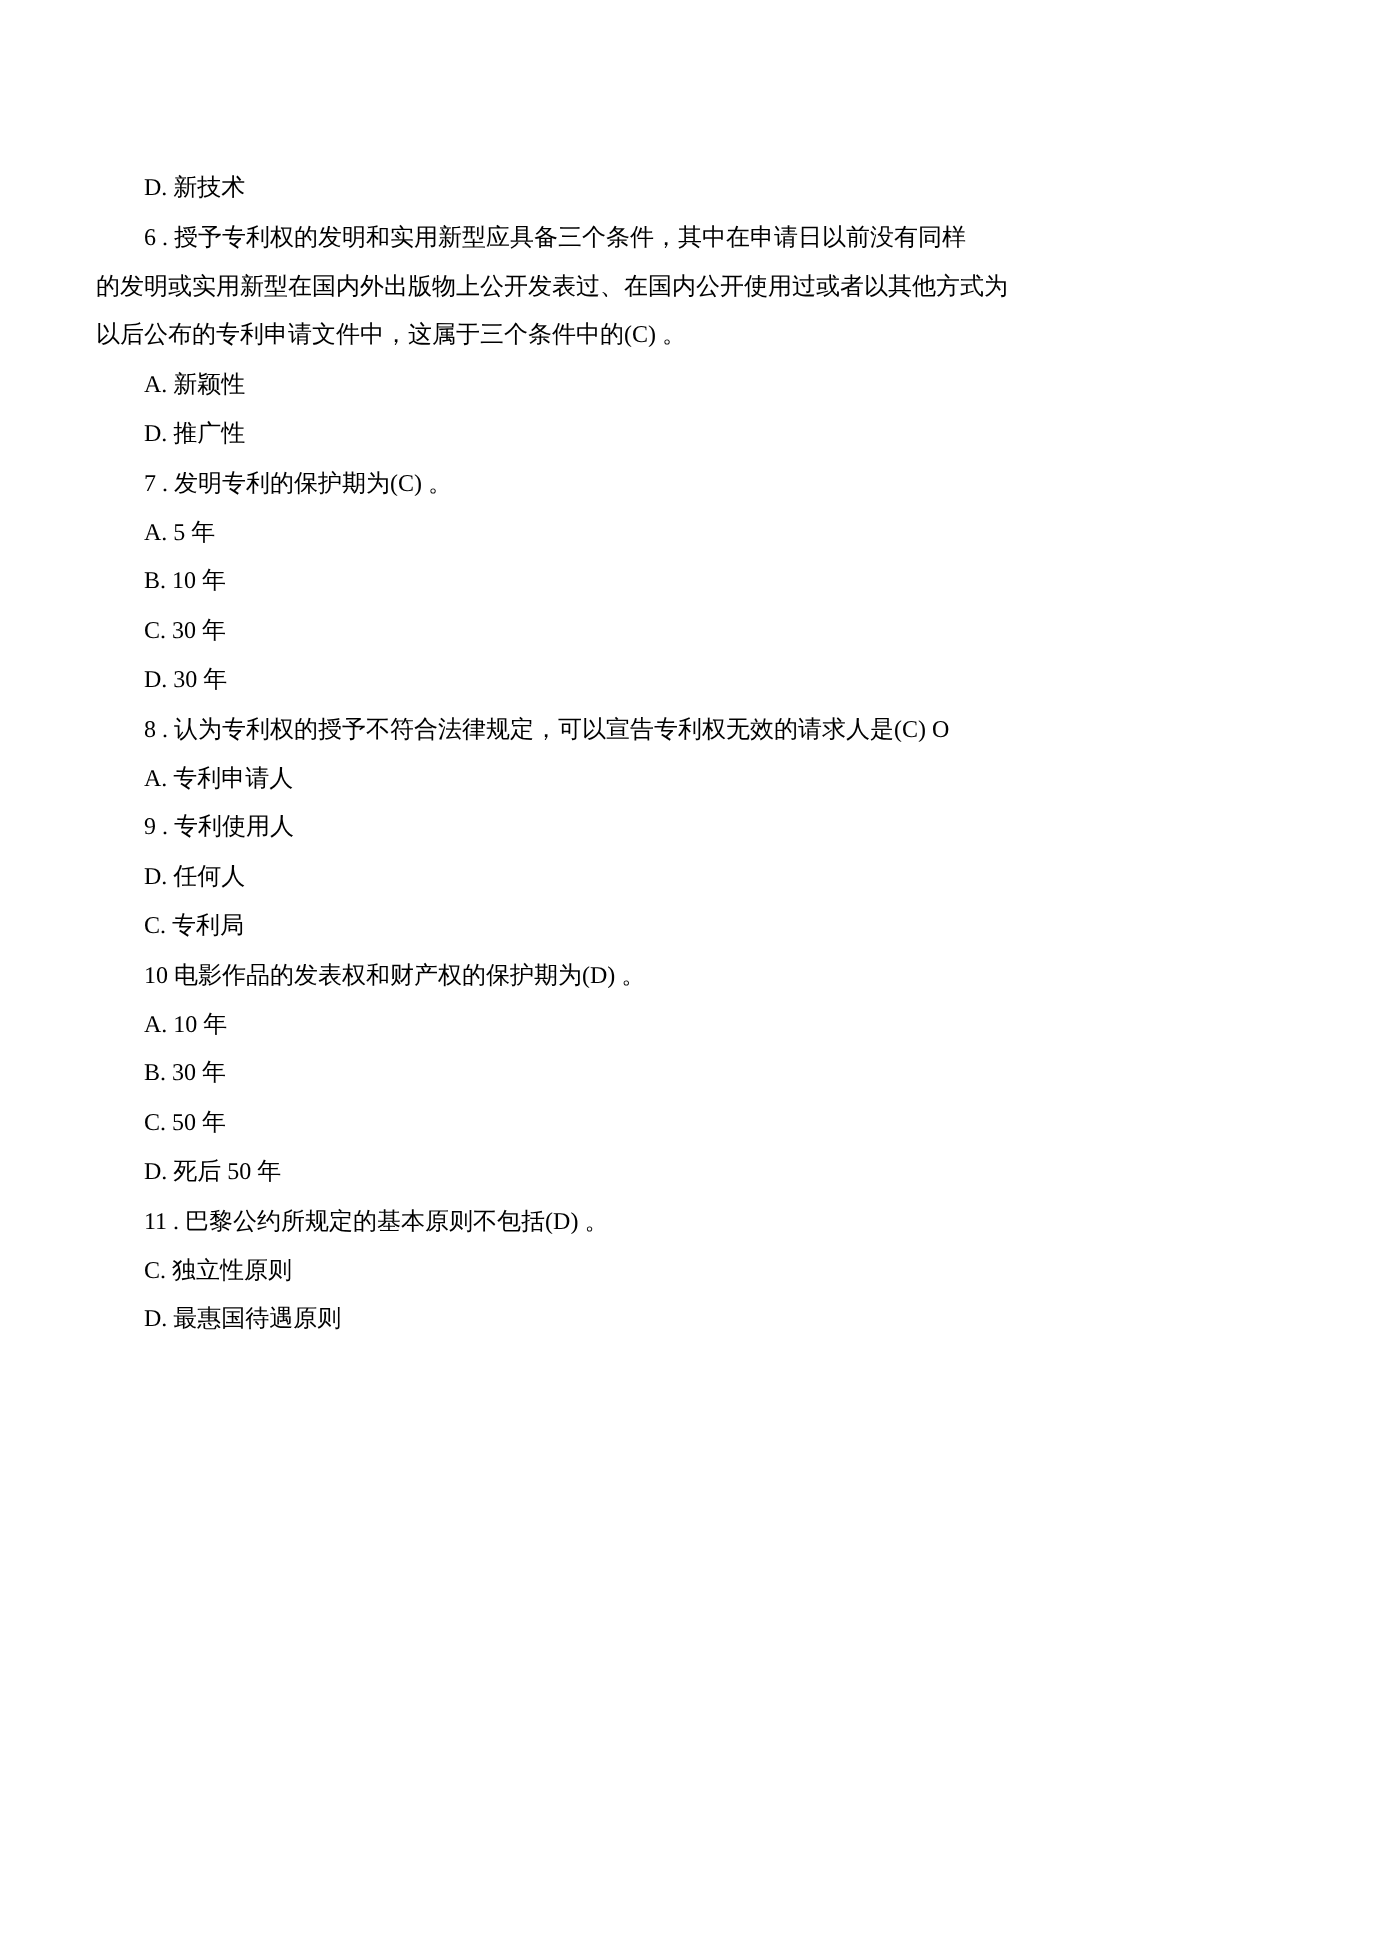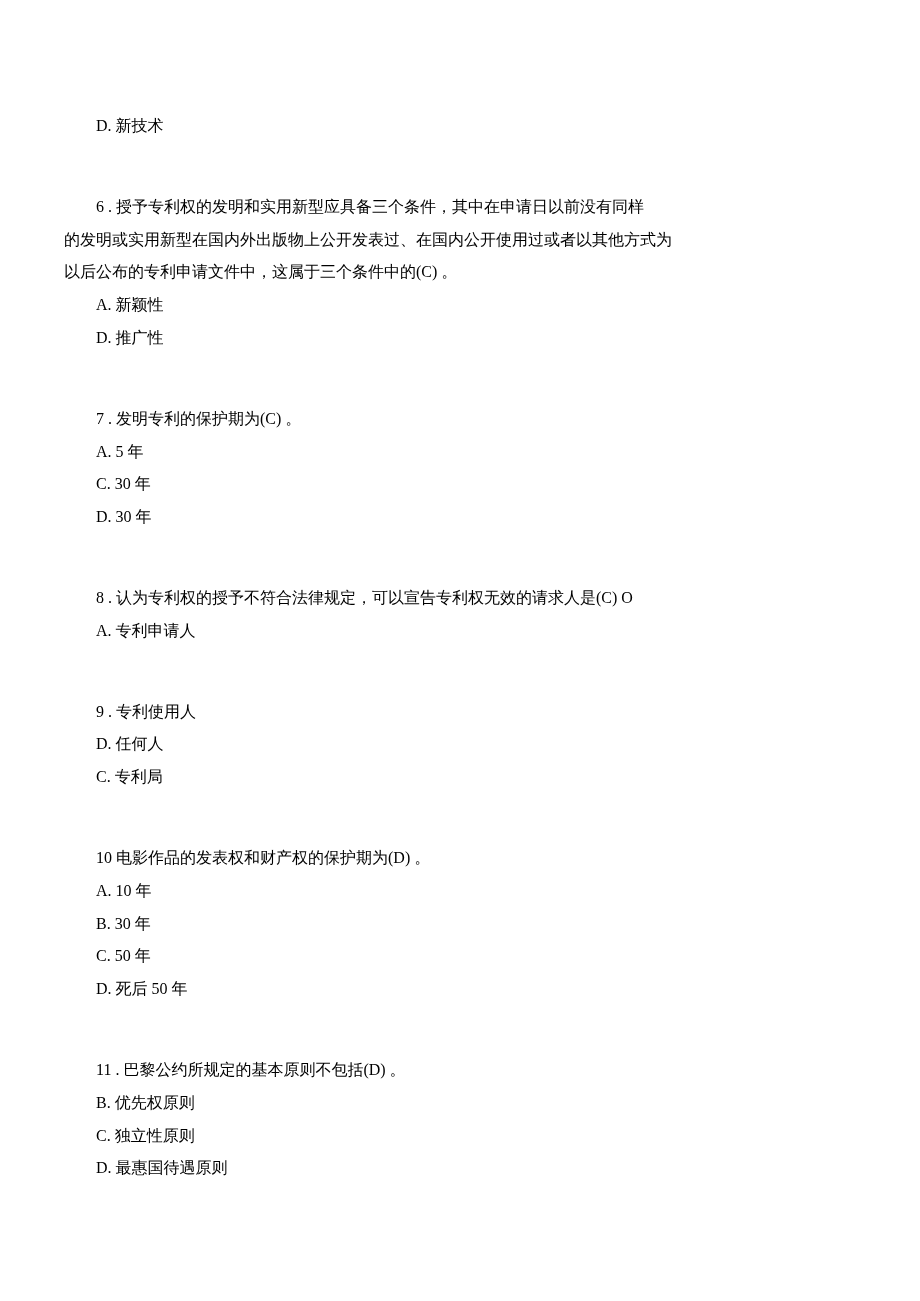--- a/index.html
+++ b/index.html
@@ -10,50 +10,49 @@
     font-size: 16px;
     color: #000000;
     line-height: 2.05;
     width: 920px;
   }
   .page {
     padding: 110px 140px 100px 64px;
   }
   .question {
     text-indent: 2em;
-    margin-top: 48px;
   }
   .option {
     text-indent: 2em;
   }
   p {
     margin: 0;
   }
 </style>
 </head>
 <body>
 
 <div class="page">
   <p class="option">D. 新技术</p>
   <p class="question">6 . 授予专利权的发明和实用新型应具备三个条件，其中在申请日以前没有同样</p>
   <p>的发明或实用新型在国内外出版物上公开发表过、在国内公开使用过或者以其他方式为</p>
   <p>以后公布的专利申请文件中，这属于三个条件中的(C) 。</p>
   <p class="option">A. 新颖性</p>
   <p class="option">D. 推广性</p>
   <p class="question">7 . 发明专利的保护期为(C) 。</p>
   <p class="option">A. 5 年</p>
+  <p class="option">B.  10 年</p>
   <p class="option">C.  30 年</p>
   <p class="option">D.  30 年</p>
   <p class="question">8 . 认为专利权的授予不符合法律规定，可以宣告专利权无效的请求人是(C) O</p>
   <p class="option">A. 专利申请人</p>
   <p class="question">9 . 专利使用人</p>
   <p class="option">D. 任何人</p>
   <p class="option">C. 专利局</p>
   <p class="question">10  电影作品的发表权和财产权的保护期为(D) 。</p>
   <p class="option">A.  10 年</p>
   <p class="option">B.  30 年</p>
   <p class="option">C.  50 年</p>
   <p class="option">D. 死后 50 年</p>
   <p class="question">11 . 巴黎公约所规定的基本原则不包括(D) 。</p>
-  <p class="option">B. 优先权原则</p>
   <p class="option">C. 独立性原则</p>
   <p class="option">D. 最惠国待遇原则</p>
 </div>
 
 </body></html>

